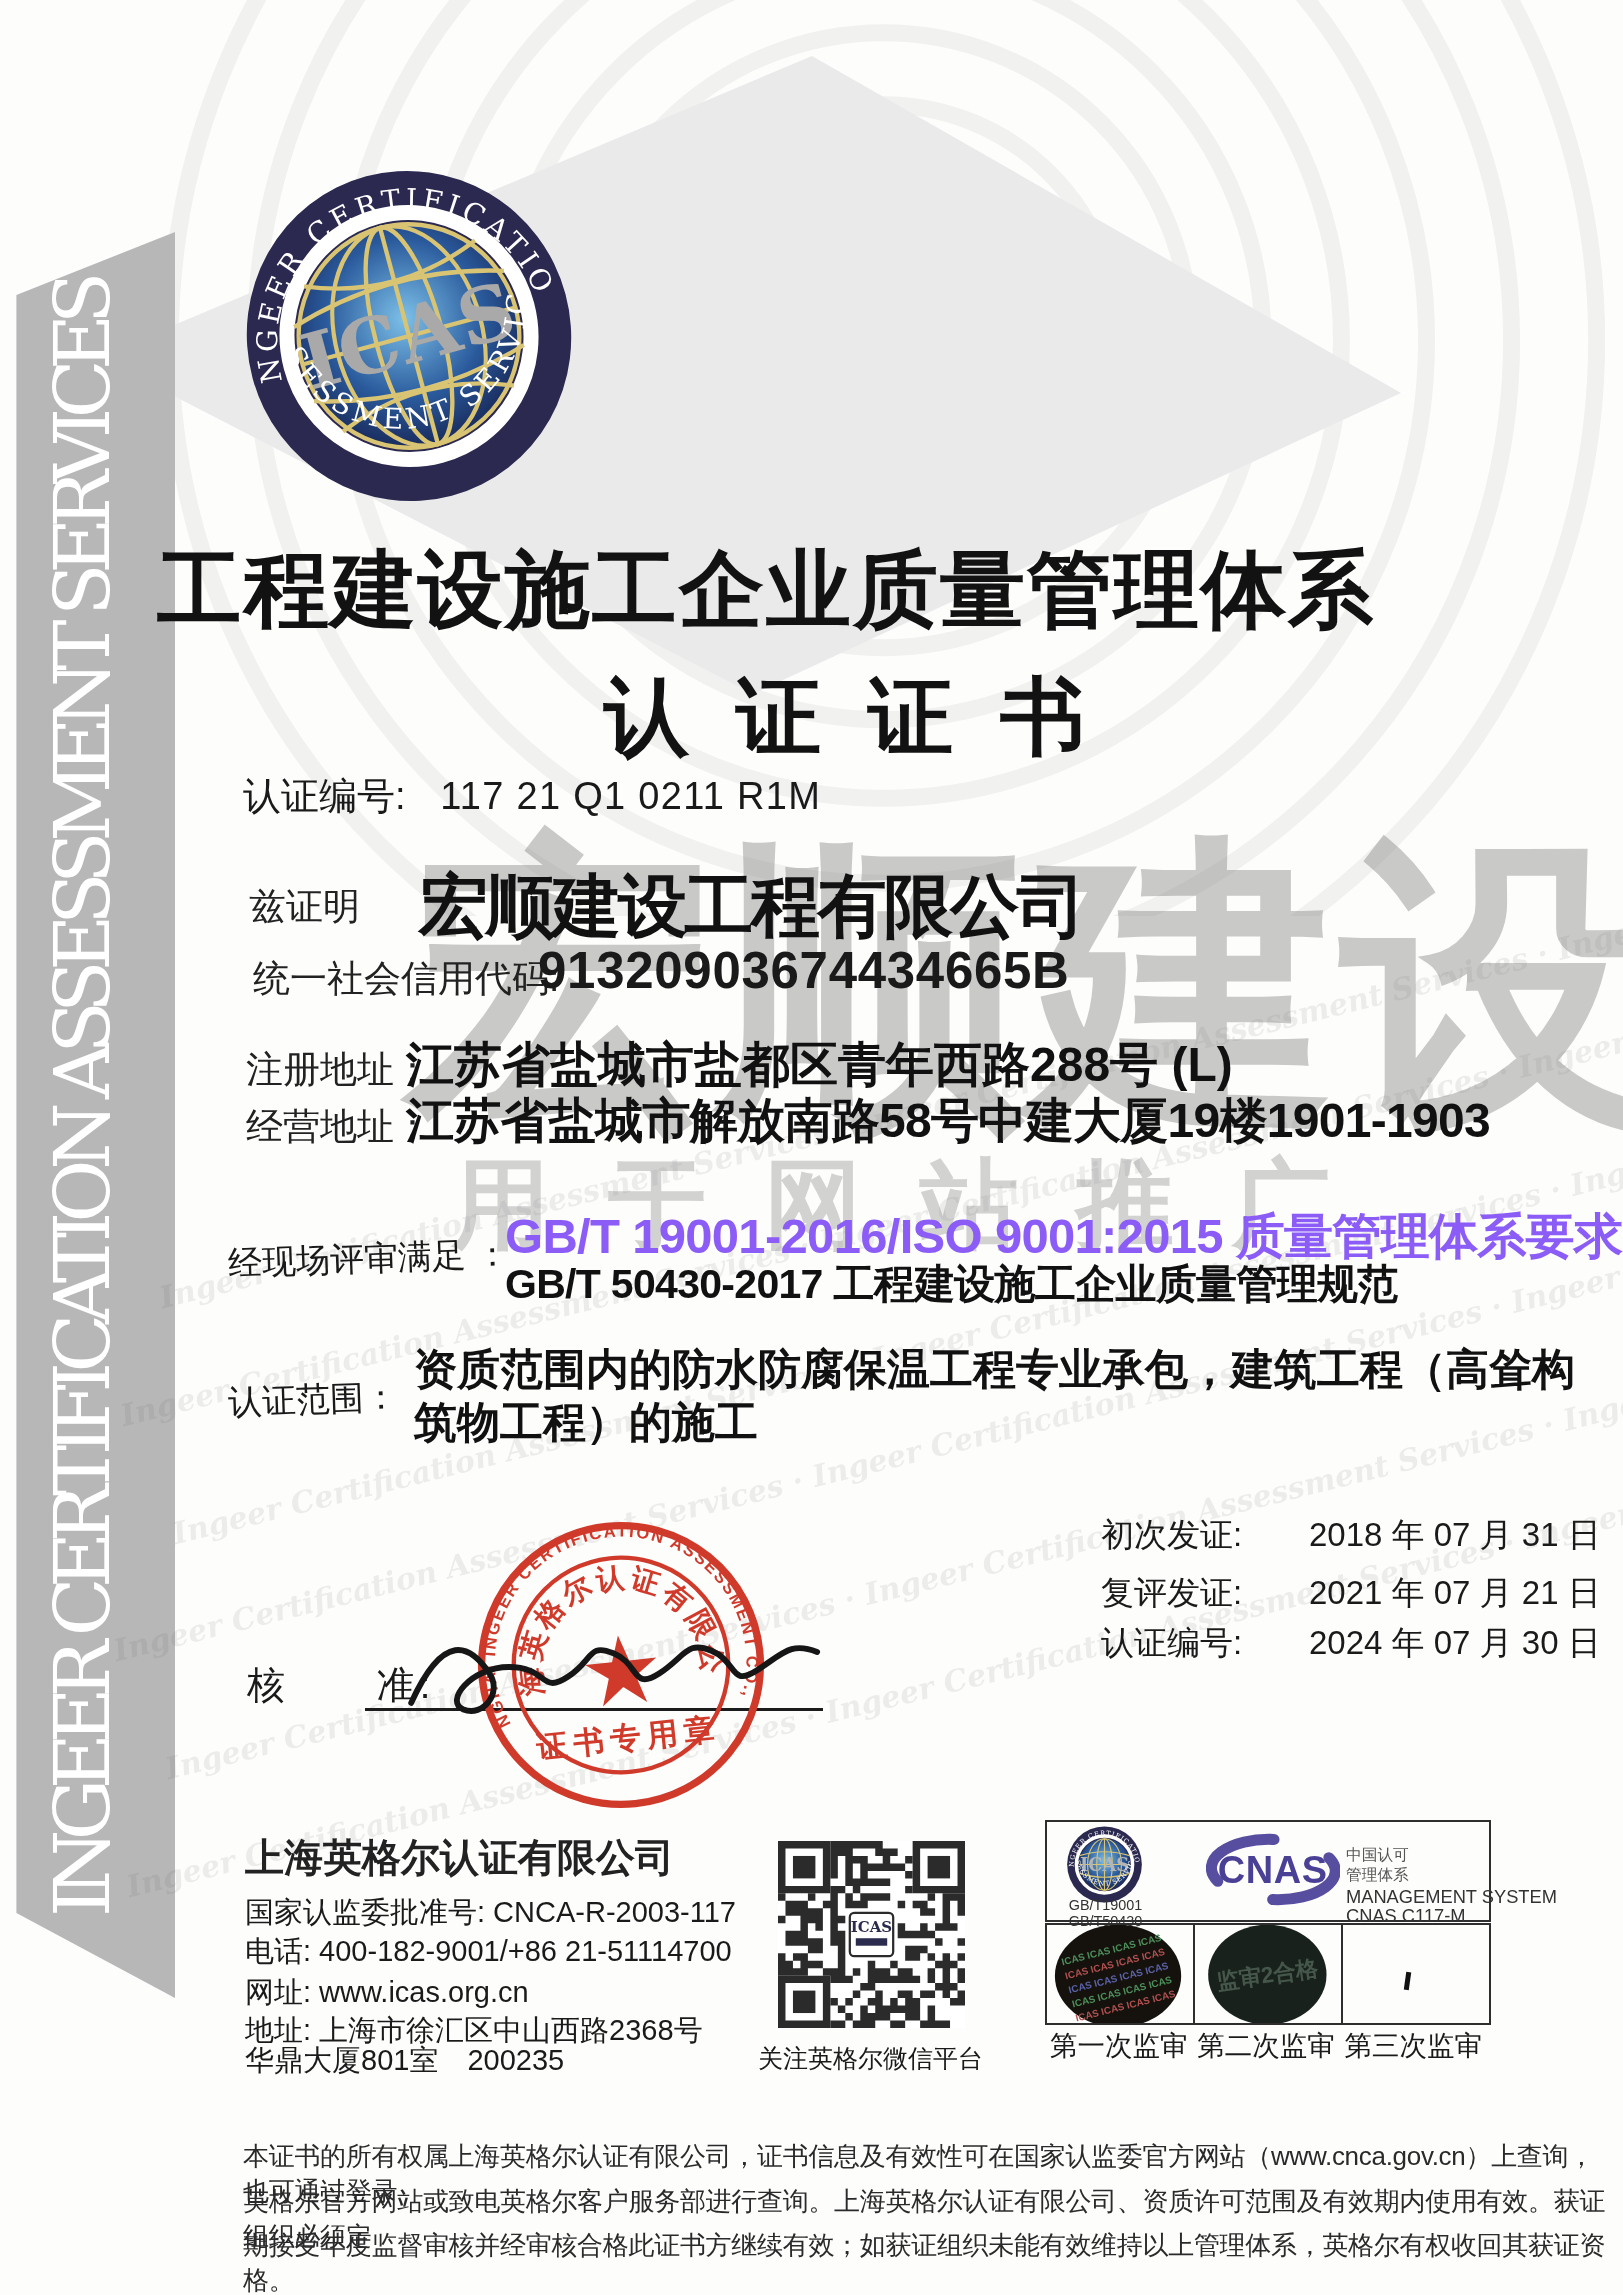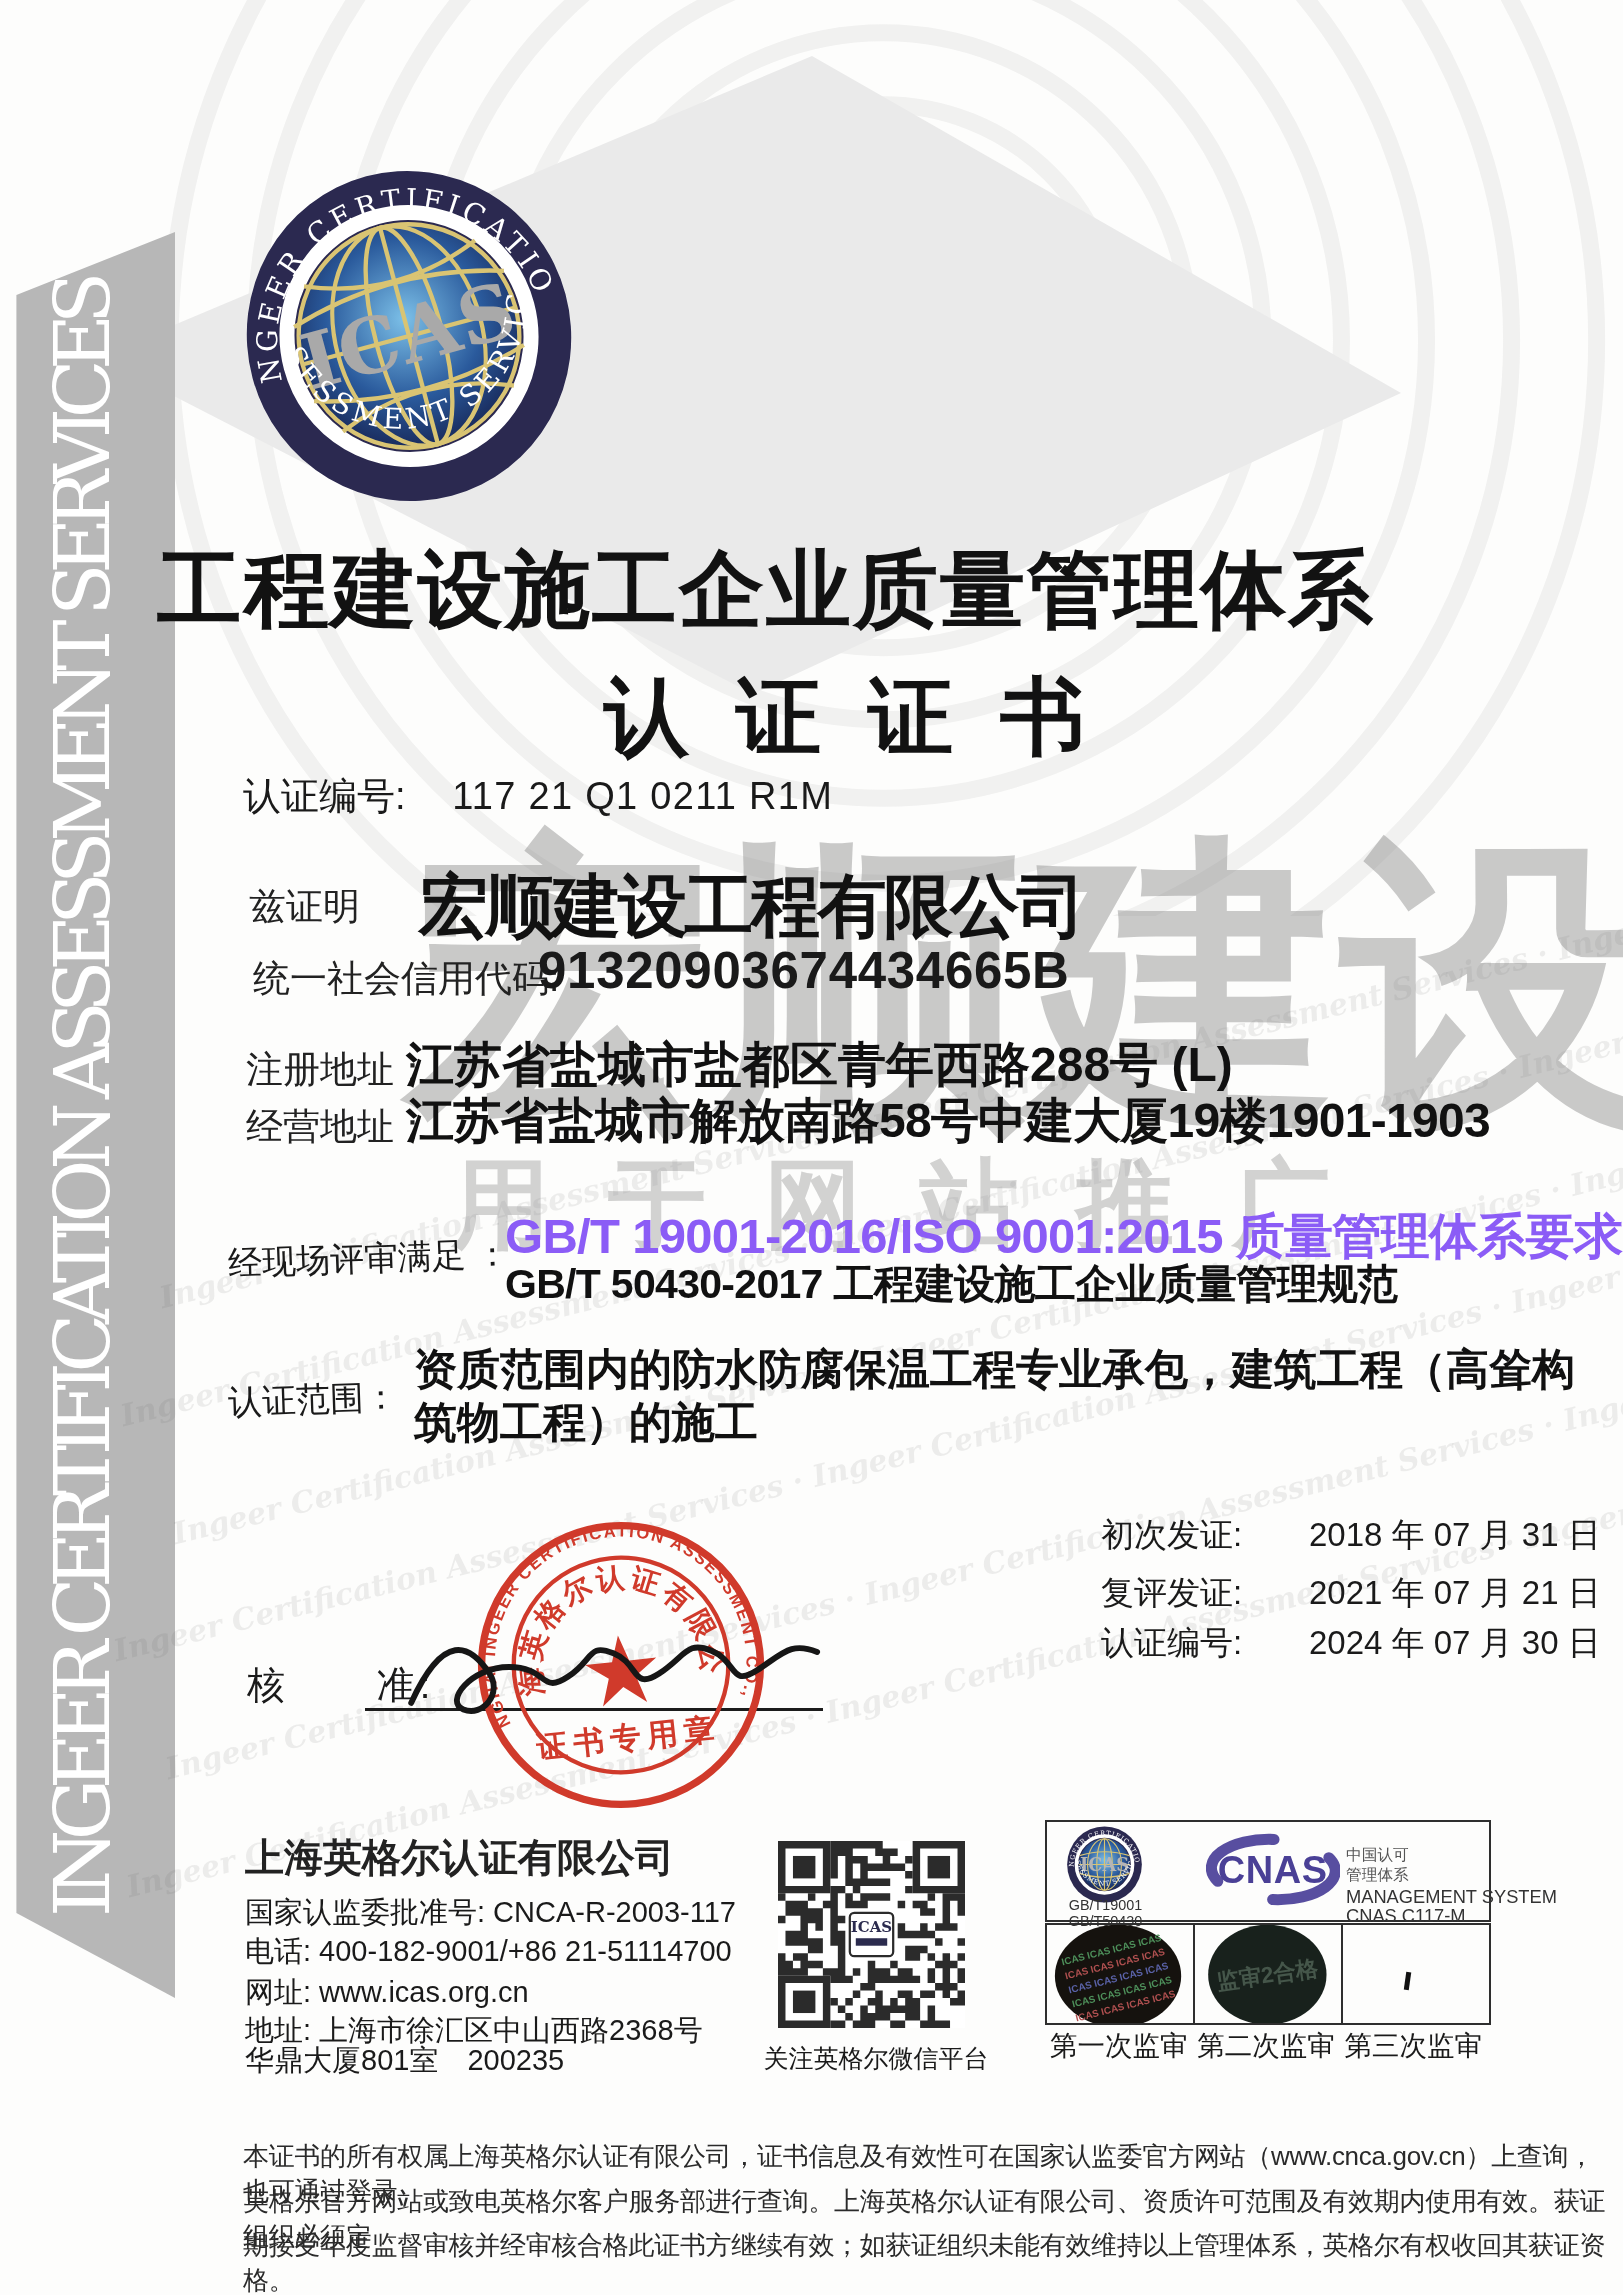--- a/index.html
+++ b/index.html
@@ -100,21 +100,21 @@
   <text font-family="DejaVu Serif,serif" font-size="17" fill="#ffffff" letter-spacing="2.5">
     <textPath href="#arcBotA" startOffset="50%" text-anchor="middle">ASSESSMENT SERVICES</textPath>
   </text>
 </svg>
 
 <div id="title1" class="abs content">工程建设施工企业质量管理体系</div>
 <div id="title2" class="abs content">认证证书</div>
 
 <div class="abs content" style="left:243px;top:771px;font-size:38px;">
   <span>认证编号:</span>
-  <span style="margin-left:36px;font-weight:500;letter-spacing:1.3px;">117 21 Q1 0211 R1M</span>
+  <span style="margin-left:24px;font-weight:500;letter-spacing:1.3px;">117 21 Q1 0211 R1M</span>
 </div>
 
 <div class="abs content lbl" style="left:249px;top:882px;">兹证明</div>
 <div class="abs content bold-cjk" style="left:419px;top:861px;font-size:69px;letter-spacing:-2.6px;">宏顺建设工程有限公司</div>
 <div class="abs content lbl" style="left:246px;top:954px;margin-left:7px;">统一社会信用代码:</div>
 <div class="abs content" style="left:538px;top:941px;font-size:51px;font-weight:700;letter-spacing:0.7px;">91320903674434665B</div>
 
 <div class="abs content lbl" style="left:246px;top:1045px;">注册地址：</div>
 <div class="abs content bold-cjk" style="left:406px;top:1033px;font-size:48px;">江苏省盐城市盐都区青年西路288号 (L)</div>
 <div class="abs content lbl" style="left:246px;top:1102px;">经营地址：</div>
@@ -180,21 +180,21 @@
       <path d="M180,0h70v70h-70z M190,10v50h50v-50z" fill-rule="evenodd"></path>
       <rect x="200" y="20" width="30" height="30"></rect>
       <path d="M0,180h70v70h-70z M10,190v50h50v-50z" fill-rule="evenodd"></path>
       <rect x="20" y="200" width="30" height="30"></rect>
     </g>
     <rect x="96" y="96" width="58" height="58" fill="#fff" stroke="#2b2b2b" stroke-width="3" rx="6"></rect>
     <text x="125" y="122" text-anchor="middle" font-family="DejaVu Serif,serif" font-weight="bold" font-size="20" fill="#2b2b4e">ICAS</text>
     <rect x="104" y="130" width="42" height="10" fill="#2b2b4e"></rect>
   </svg>
 </div>
-<div class="abs content" style="left:758px;top:2042px;width:236px;text-align:center;font-size:25px;">关注英格尔微信平台</div>
+<div class="abs content" style="left:758px;top:2042px;width:236px;font-size:25px;">关注英格尔微信平台</div>
 
 <div class="abs content" style="left:1045px;top:1820px;width:442px;height:98px;border:2.6px solid #2e2e2e;"></div>
 <svg class="abs content" style="left:1066px;top:1826px;" width="77" height="77" viewBox="0 0 200 200">
   <defs>
     <radialGradient id="globeB" cx="50%" cy="42%" r="65%">
       <stop offset="0%" stop-color="#7cc0e8"></stop>
         <stop offset="55%" stop-color="#2a5a9c"></stop>
         <stop offset="100%" stop-color="#141c48"></stop>
     </radialGradient>
     <path id="arcTopB" d="M 20,104 A 80,80 0 0 1 180,104" fill="none"></path>

